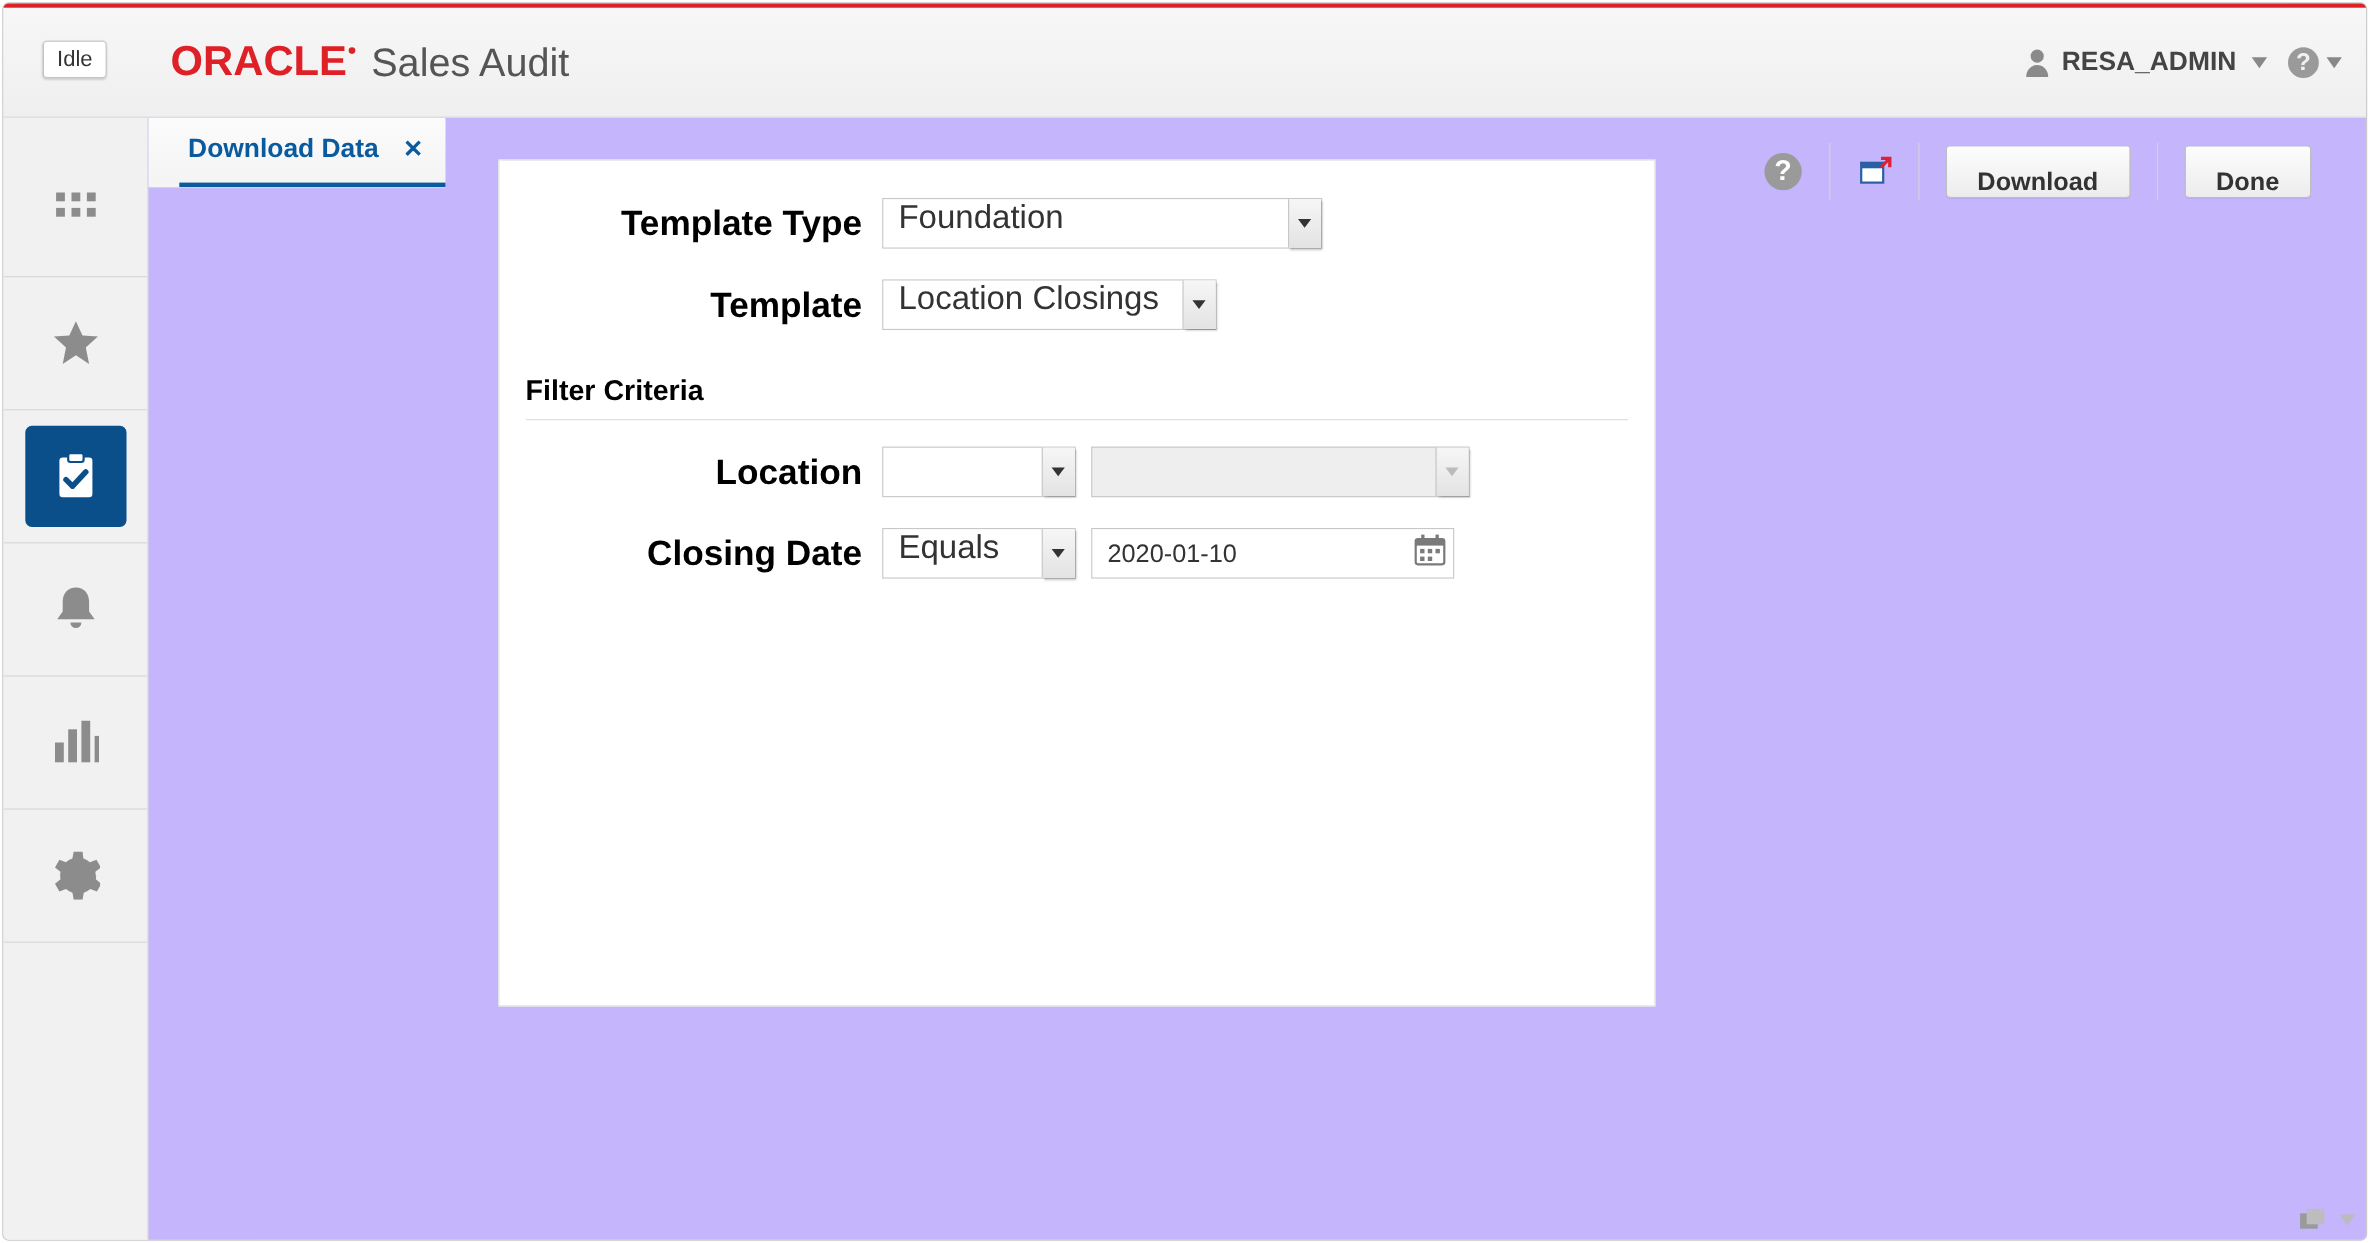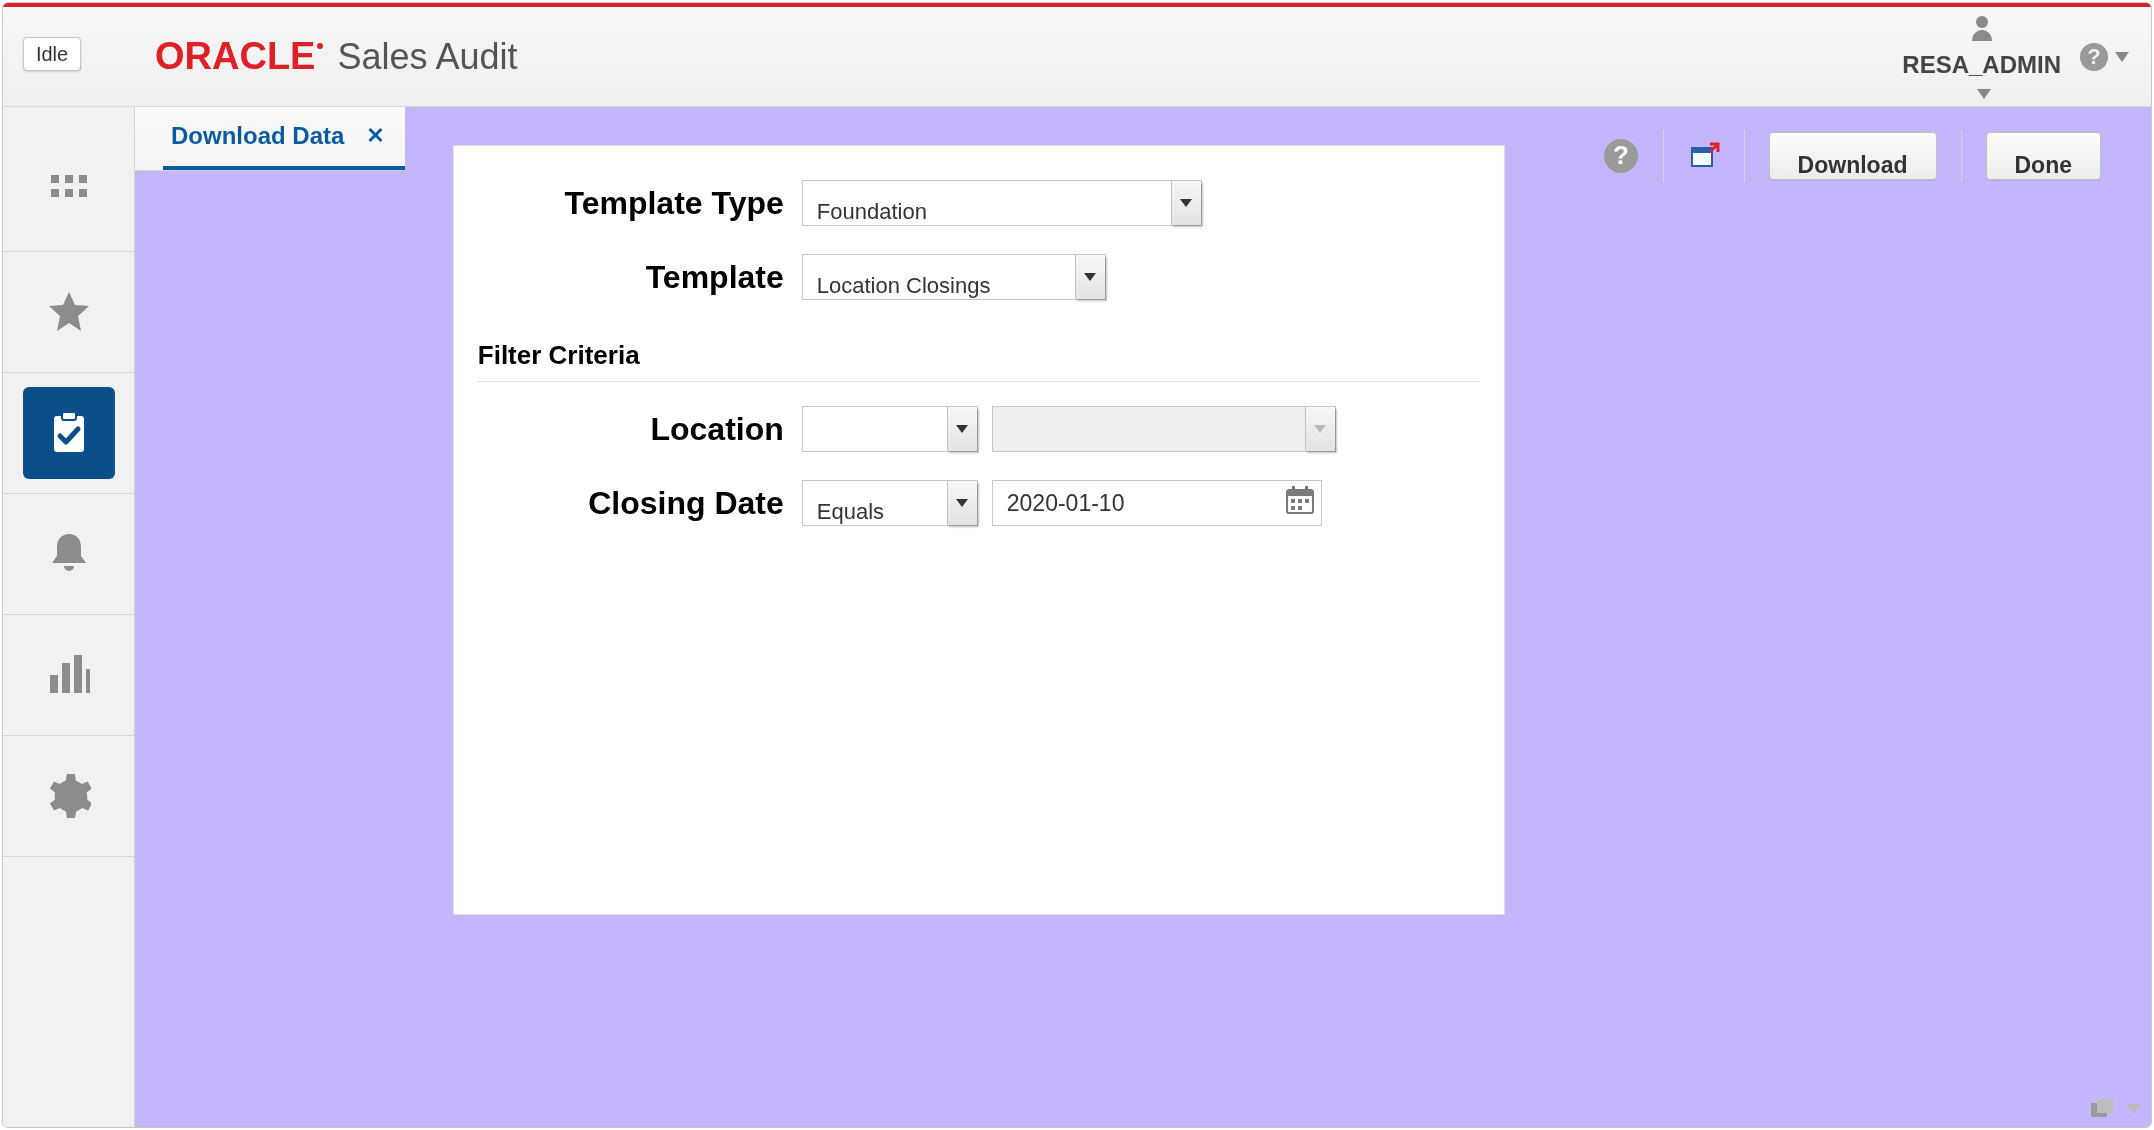--- a/index.html
+++ b/index.html
@@ -14,21 +14,21 @@
     border: 1px solid #c7c7c7;
     border-radius: 6px;
     width: 2150px; height: 1126px;
     margin: 2px;
     background: #f1f1f1;
     overflow: hidden;
     position: relative;
   }
   .idle-badge {
     position: absolute;
-    top: 34px; left: 20px;
+    top: 34px; left: 36px;
     width: 58px; height: 34px;
     background: #fff;
     border: 1px solid #c4c4c4;
     border-radius: 4px;
     box-shadow: 0 1px 2px rgba(0,0,0,.15);
     font-size: 20px;
     display: flex; align-items: center; justify-content: center;
     z-index: 50;
   }
   .topbar {
@@ -45,21 +45,21 @@
     font-family: Arial, sans-serif;
     font-size: 38px; font-weight: 900; letter-spacing: 0px;
     color: #de2027;
     display: flex; align-items: center;
   }
   .brand .dot { width:6px;height:6px;background:#de2027;border-radius:50%;margin-left:2px;align-self:flex-start;margin-top:8px;}
   .app-title {
     font-size: 36px; color: #555; font-weight: 400; margin-left: 14px;
   }
   .topbar .spacer { flex: 1; }
-  .user-block { display:flex; align-items:center; gap:10px; color:#444; font-size:24px; font-weight:600;flex-direction:column; }
+  .user-block { display:flex; align-items:center; gap:10px; color:#444; font-size:24px; font-weight:600; }
   .tri { width:0;height:0;border-left:7px solid transparent;border-right:7px solid transparent;border-top:10px solid #888; display:inline-block; margin-left:4px;}
   .help-icn { width:30px;height:30px; margin-left:18px; }
 
   .layout { display:flex; height: calc(100% - 82px); }
   .sidebar {
     width: 132px; background:#f1f1f1; border-right:1px solid #d2d2d2;
     display:flex; flex-direction:column; align-items:center;
     padding-top: 24px;
   }
   .side-item {
@@ -90,22 +90,22 @@
     min-height: 770px;
     padding: 24px 24px 24px 24px;
   }
   .form-row { display:flex; align-items:center; margin: 10px 0 28px 0; }
   .form-row .lbl {
     width: 324px; text-align:right; padding-right: 18px;
     font-size: 32px; font-weight:700; color:#000;
   }
   .select {
     height: 46px; border:1px solid #c7c7c7; background:#fff;
-    display:flex; align-items:flex-end; position:relative;
-    font-size: 22px; padding: 0 44px 0 14px; color:#333;
+    display:flex; align-items:flex-start; position:relative;
+    font-size: 30px; padding: 0 44px 0 14px; color:#333;
   }
   .select.disabled { background:#eee; color:#888; }
   .select .btn, .date .btn {
     position:absolute; right:0; top:0; bottom:0; width:30px;
     border-left:1px solid #c1c1c1;
     background: linear-gradient(#f6f6f6,#e3e3e3);
     display:flex; align-items:center; justify-content:center;
     box-shadow: 2px 2px 2px rgba(0,0,0,.25);
   }
   .select .btn .tri2, .date .btn .tri2 {

